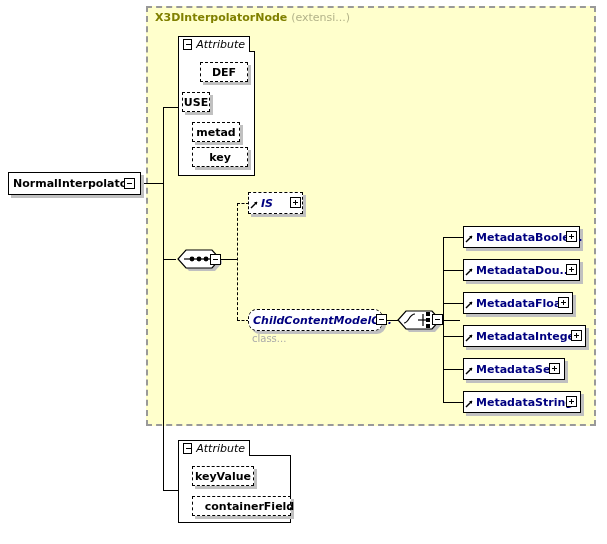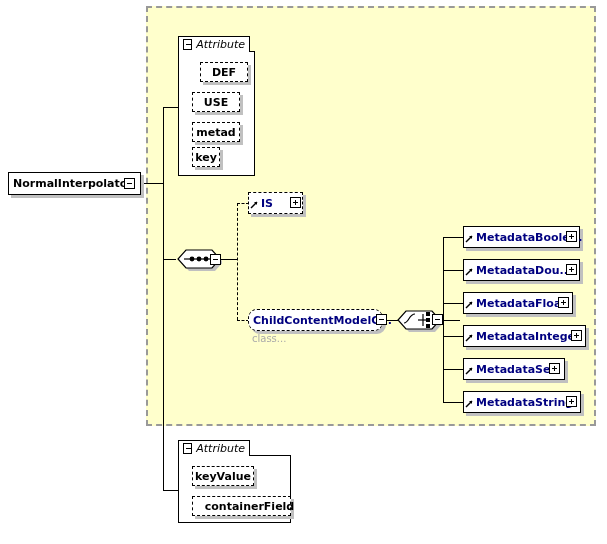--- a/index.html
+++ b/index.html
@@ -52,20 +52,21 @@
   .nodebox .lbl{
     font-size:11px;
     font-weight:bold;
     color:#000080;
     white-space:nowrap;
     line-height:1;
   }
   
   .nodebox.optional{
     border:1px dashed #000000;
+    font-style:italic;
   }
   .nodebox.rounded{
     border-radius:9px;
   }
   .nodebox.plainlabel .lbl{color:#000000;}
 
   
   .expander{
     position:absolute;
     width:11px;height:11px;
@@ -130,20 +131,24 @@
   }
   .comp svg{display:block;}
 </style>
 </head>
 <body>
 
 <div id="stage">
 
   <div class="ext-region" style="left:146px;top:6px;width:450px;height:420px;"></div>
 
+  <div class="ext-title" style="left:155px;top:11px;">
+    <span>X3DInterpolatorNode</span>
+    <span class="sub">(extensi...)</span>
+  </div>
 
   <div class="ln lnh" style="left:139px;top:183px;width:25px;"></div>
 
   <div class="ln lnv" style="left:163px;top:107px;height:383px;"></div>
 
   <div class="ln lnh" style="left:163px;top:107px;width:16px;"></div>
 
   <div class="ln lnh" style="left:163px;top:259px;width:13px;"></div>
 
   <div class="ln lnh" style="left:163px;top:490px;width:16px;"></div>
@@ -171,27 +176,27 @@
 
   <div class="attr-panel" style="left:178px;top:51px;width:77px;height:125px;"></div>
   <div class="attr-tab" style="left:178px;top:36px;width:72px;height:16px;">
     <span class="expander" style="position:relative;left:0;top:0;"></span>
     <span class="tab-label">Attribute</span>
   </div>
 
   <div class="attr-item" style="left:200px;top:62px;width:48px;height:20px;">
     <span class="lbl">DEF</span>
   </div>
-  <div class="attr-item" style="left:192px;top:92px;width:48px;height:20px;">
+  <div class="attr-item" style="left:182px;top:92px;width:28px;height:20px;">
     <span class="lbl">USE</span>
   </div>
   <div class="attr-item" style="left:192px;top:122px;width:48px;height:20px;">
     <span class="lbl">metad</span>
   </div>
-  <div class="attr-item" style="left:192px;top:147px;width:28px;height:20px;">
+  <div class="attr-item" style="left:192px;top:147px;width:56px;height:20px;">
     <span class="lbl">key</span>
   </div>
 
   <div class="comp" style="left:176px;top:247px;">
     <svg width="46" height="26" viewBox="0 0 46 26">
       <polygon points="10,3 36,3 44,12 36,21 10,21 2,12" fill="#c0c0c0" transform="translate(3,3)"></polygon>
       <polygon points="10,3 36,3 44,12 36,21 10,21 2,12" fill="#ffffff" stroke="#000000" stroke-width="1.2"></polygon>
       <line x1="8" y1="12" x2="38" y2="12" stroke="#000000" stroke-width="1.2"></line>
       <circle cx="16" cy="12" r="2.4" fill="#000000"></circle>
       <circle cx="23" cy="12" r="2.4" fill="#000000"></circle>

